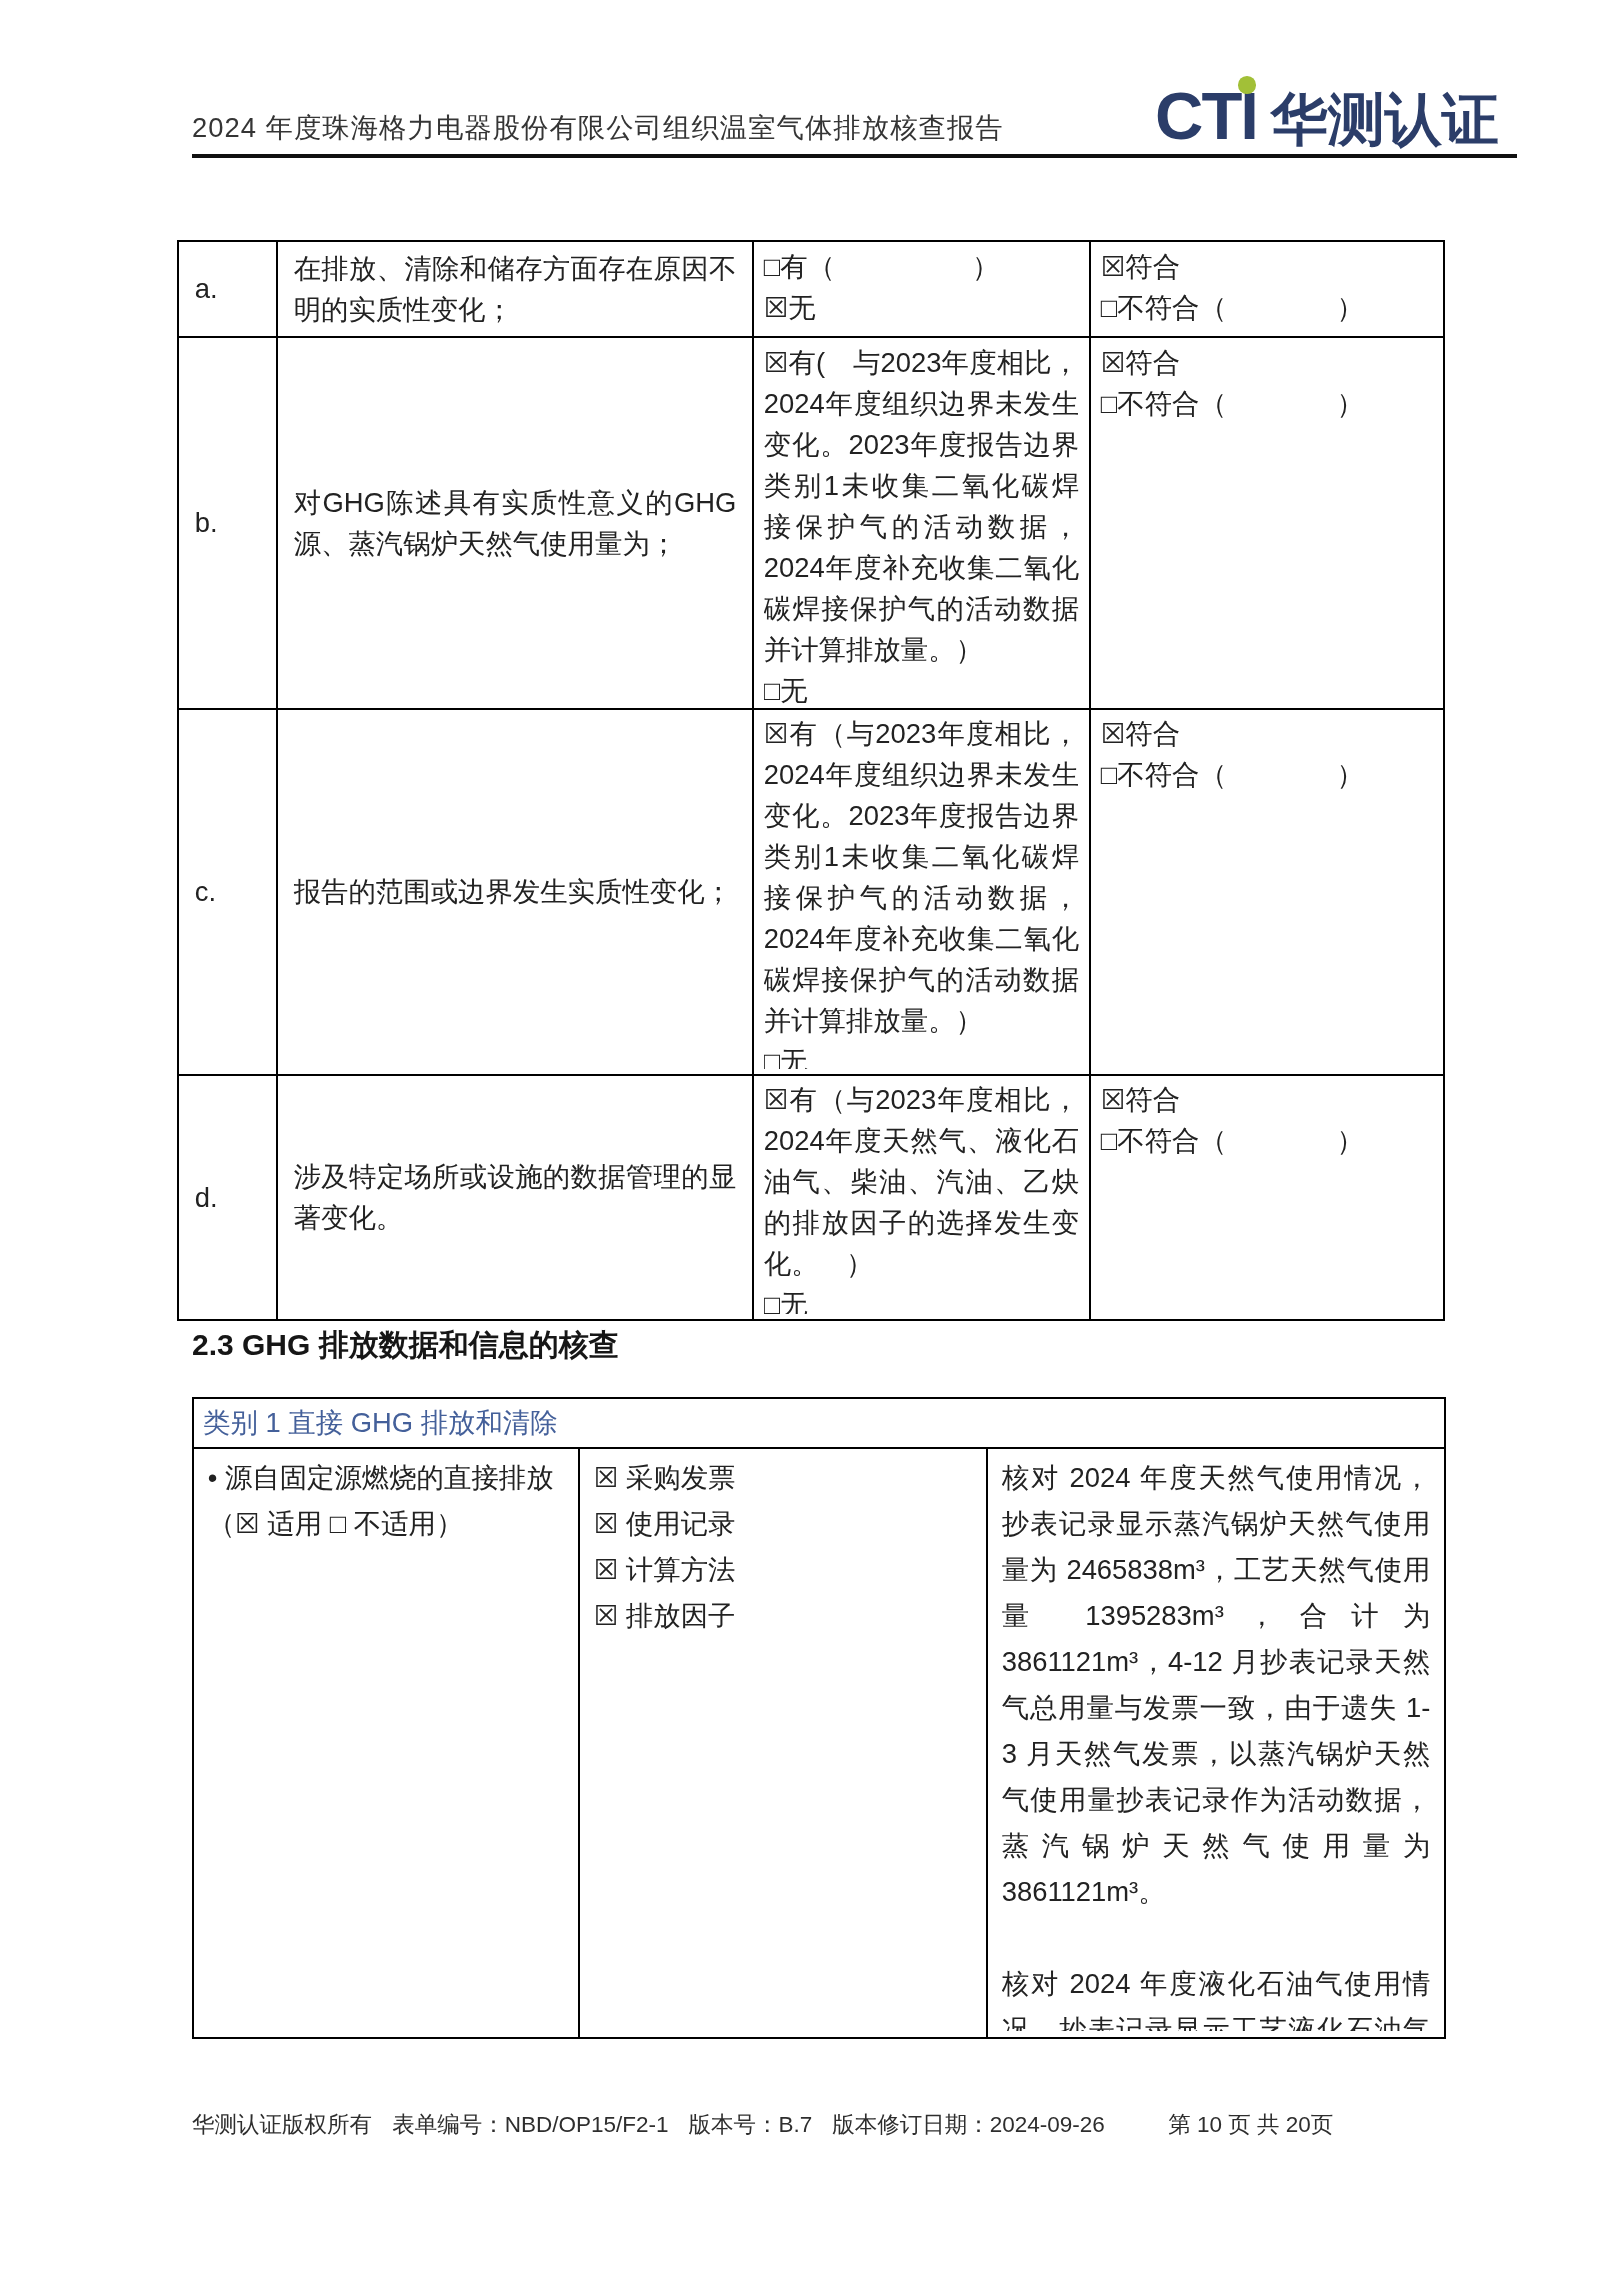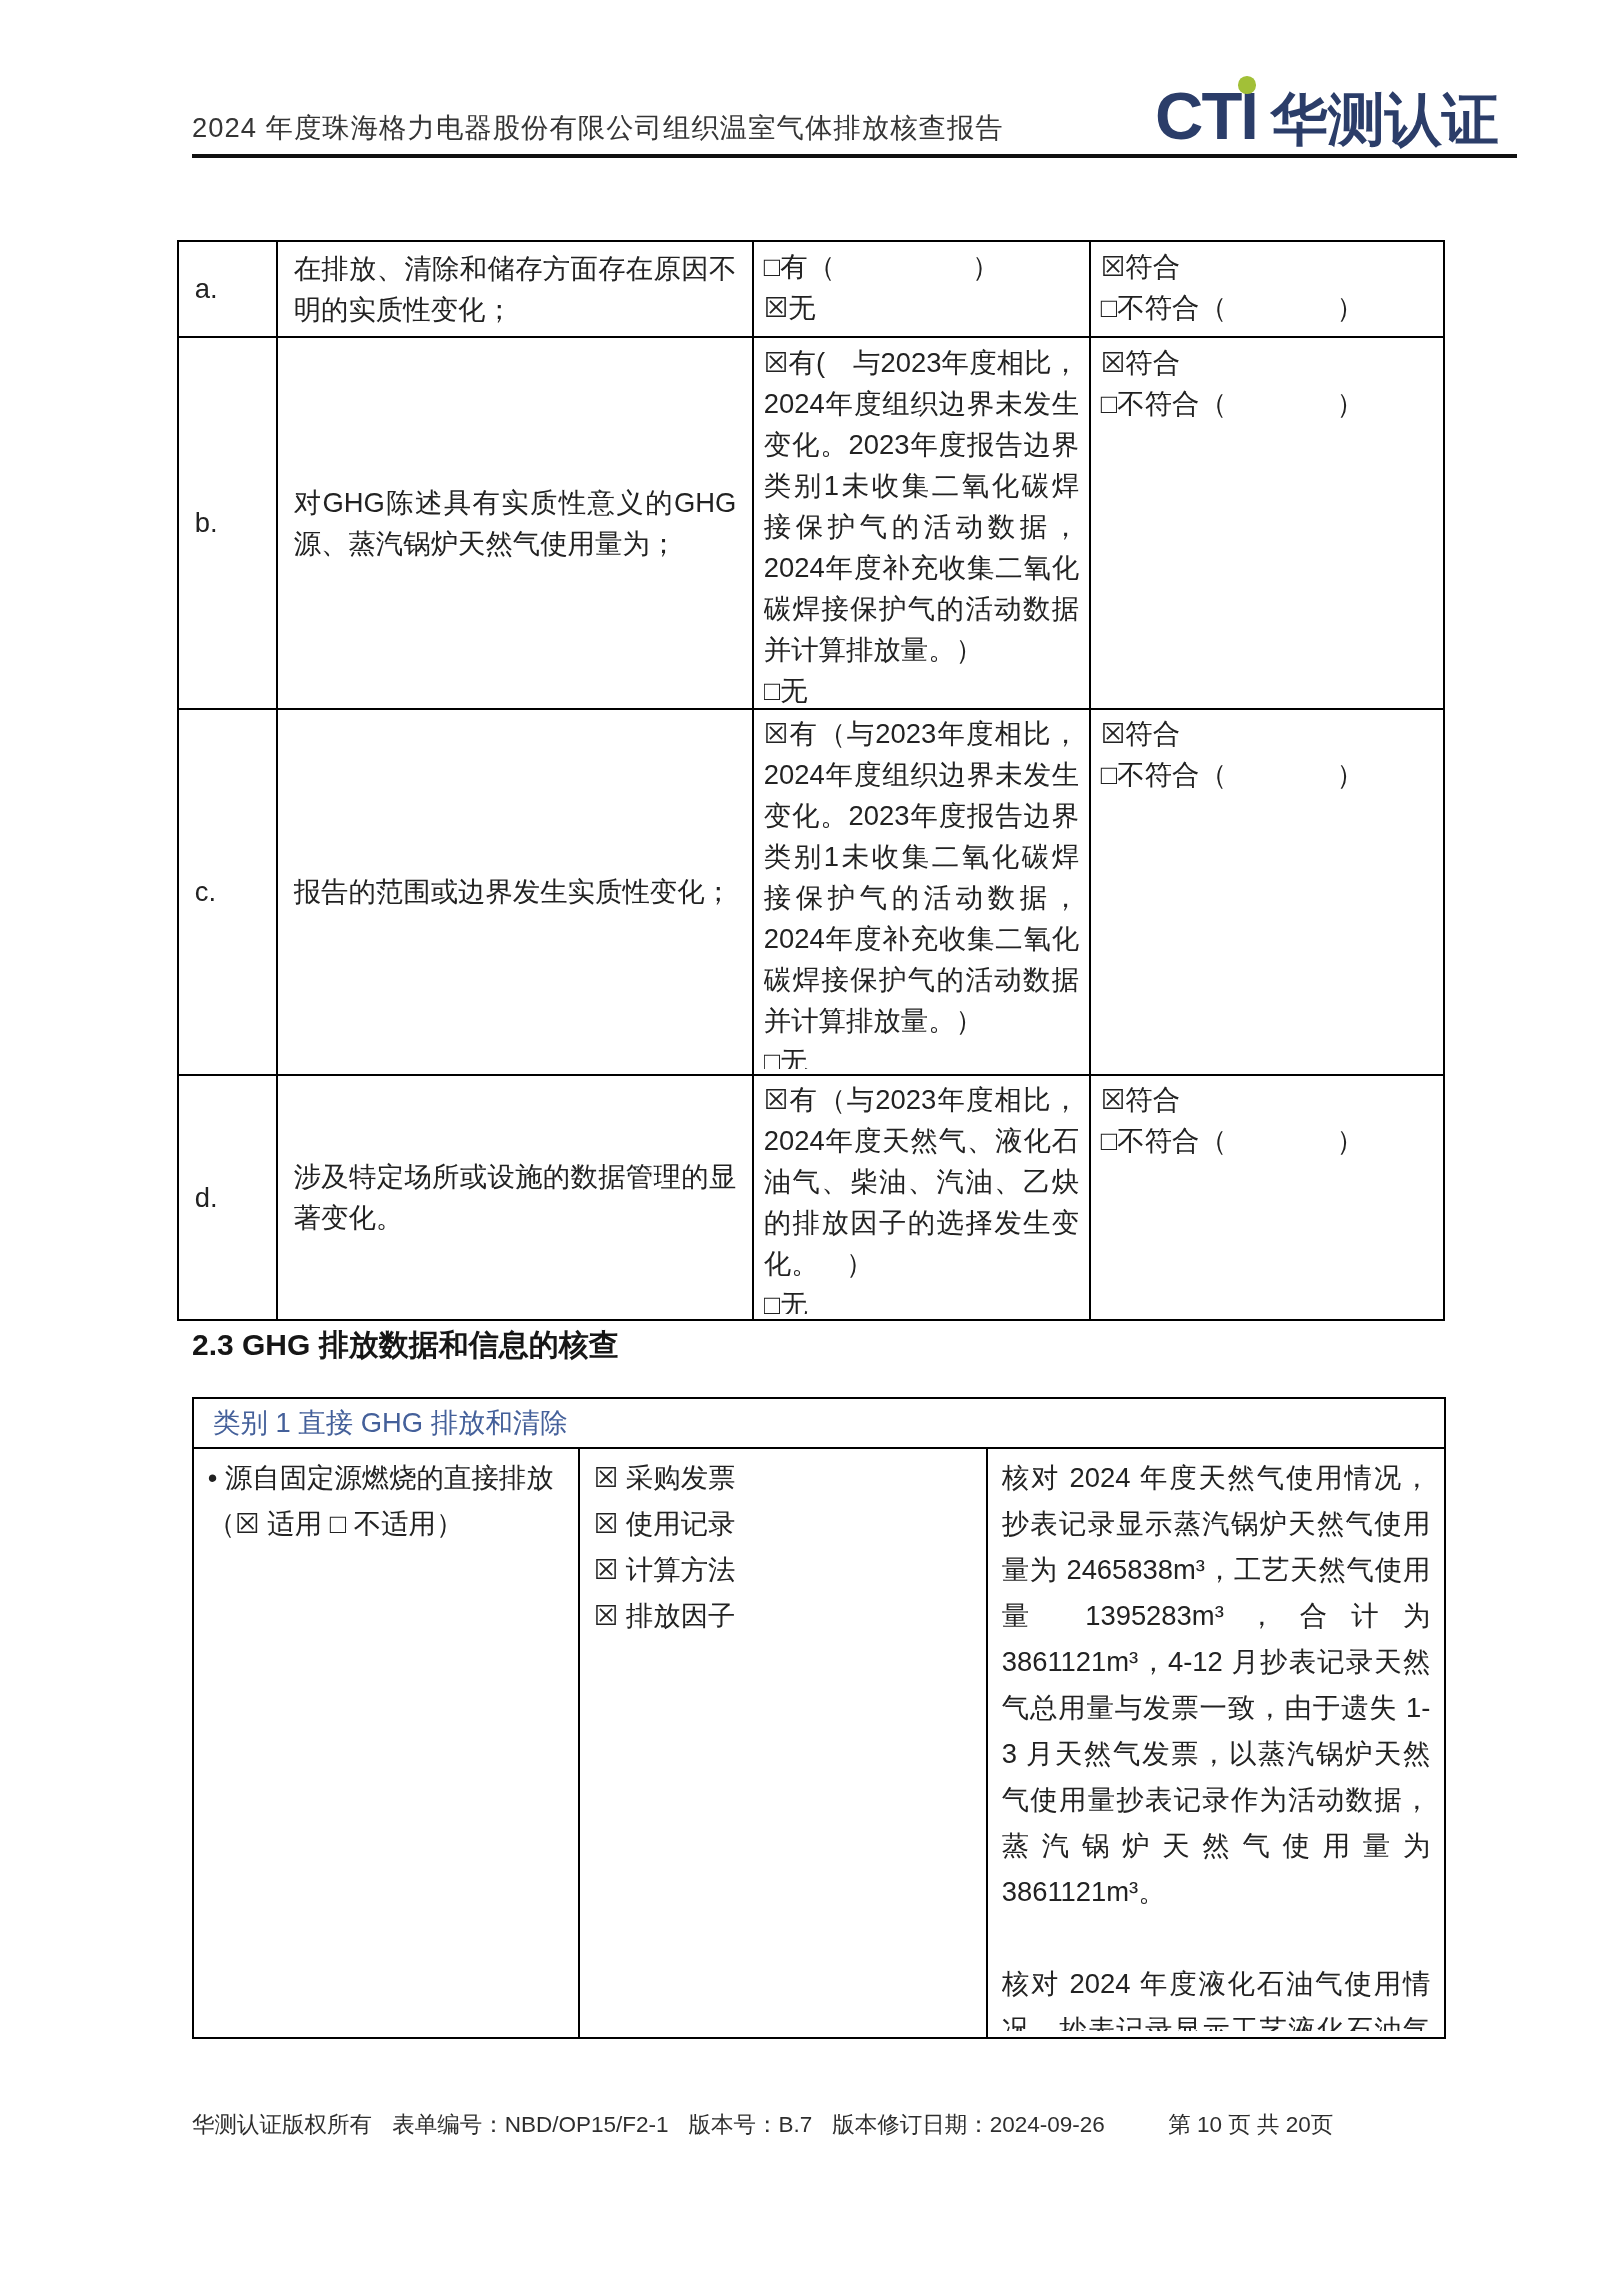--- a/index.html
+++ b/index.html
@@ -56,21 +56,21 @@
   
   .section-heading {
     position:absolute; left:192px; top:1325px;
     font-size:30px; font-weight:700; color:#161616;
     white-space:nowrap;
   }
 
   
   .t2 { position:absolute; left:192px; top:1397px; font-size:27.4px; line-height:46px; }
   .t2 .c-head { text-align:center; font-weight:700; vertical-align:middle; padding:0; }
-  .t2 .c-cat  { vertical-align:middle; padding-left:19px; color:#44609A; }
+  .t2 .c-cat  { vertical-align:middle; padding-left:9px; color:#44609A; }
   .t2 .c-body { vertical-align:top; padding:5.9px 13.7px; }
   .t2 .findings { text-align:justify; }
   .t2 .findings-p2 { margin-top:46px; }
 
   
   .footer {
     position:absolute; left:192px; top:2109px;
     font-size:22.5px; color:#2e2e2e; white-space:nowrap;
   }
   .footer span { display:inline-block; }

